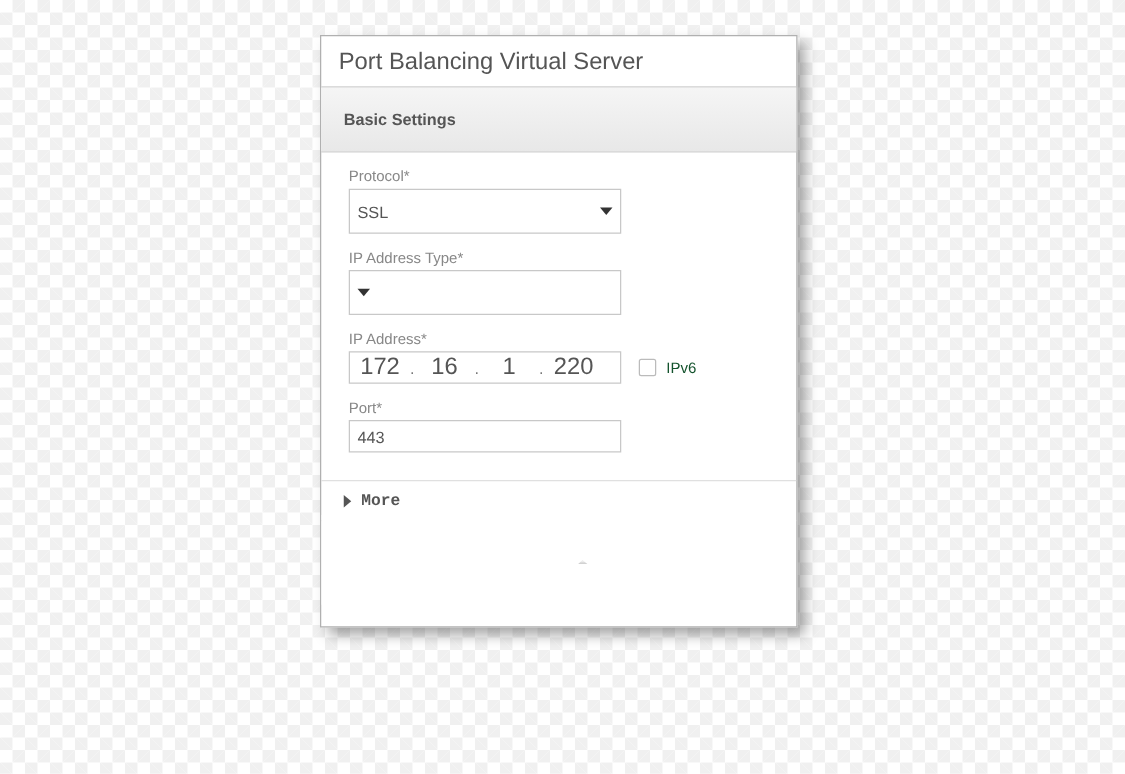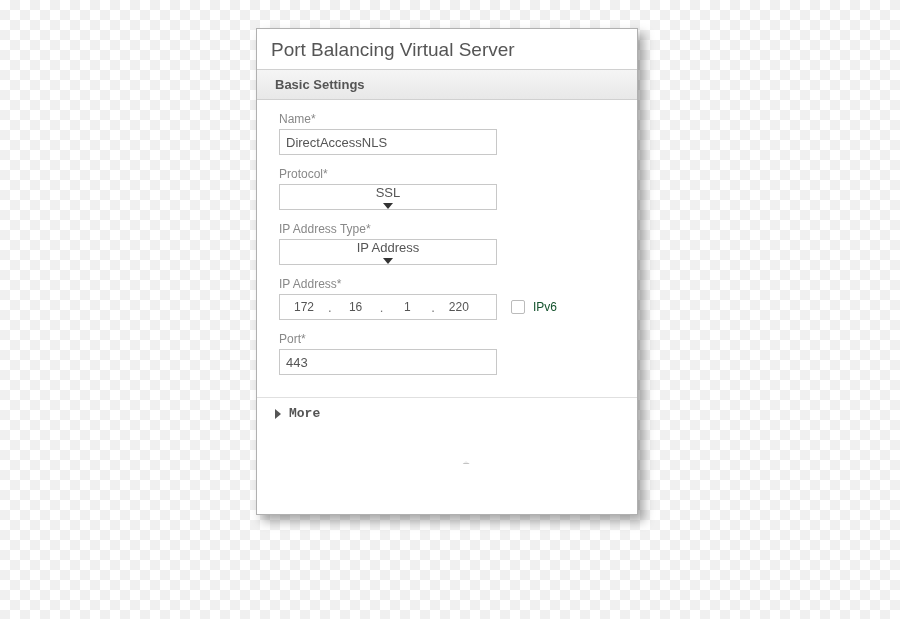--- a/index.html
+++ b/index.html
@@ -32,21 +32,21 @@
     .dialog-title {
       font-size: 19px;
       font-weight: 400;
       color: #555;
       padding: 10px 14px 8px 14px;
     }
     .section-header {
       background: linear-gradient(#f5f5f5, #e8e8e8);
       border-top: 1px solid #d0d0d0;
       border-bottom: 1px solid #d0d0d0;
-      padding: 7px 18px;
+      padding: 18px 18px;
       font-size: 13px;
       font-weight: 700;
       color: #555;
     }
     .section-body {
       padding: 12px 22px 18px 22px;
       border-bottom: 1px solid #e0e0e0;
     }
     .field {
       margin-bottom: 12px;
@@ -62,28 +62,27 @@
       height: 26px;
       border: 1px solid #c8c8c8;
       font-size: 13px;
       color: #555;
       padding: 0 6px;
       background: #fff;
     }
     .select-wrap {
       position: relative;
       width: 218px;
-      height: 26px;
+      height: 36px;
       border: 1px solid #c8c8c8;
       background: #fff;
       display: flex;
       align-items: center;
       padding: 0 6px;
       cursor: pointer;
-      flex-direction: column;
     }
     .select-value {
       flex: 1;
       font-size: 13px;
       color: #555;
     }
     .select-caret {
       width: 0; height: 0;
       border-left: 5px solid transparent;
       border-right: 5px solid transparent;
@@ -98,21 +97,21 @@
       height: 26px;
       border: 1px solid #c8c8c8;
       display: flex;
       align-items: center;
       background: #fff;
     }
     .ip-oct {
       width: 48px;
       border: none;
       text-align: center;
-      font-size: 12px;
+      font-size: 19px;
       color: #555;
       background: transparent;
       outline: none;
     }
     .ip-dot {
       color: #777;
       font-size: 13px;
     }
     .ipv6-check {
       margin-left: 14px;
@@ -185,37 +184,32 @@
 <body>
 
 <div class="dialog">
 
   <div class="dialog-title">Port Balancing Virtual Server</div>
 
   <div class="section-header">Basic Settings</div>
 
   <div class="section-body">
 
-    <div class="field">
-      <label class="field-label">Name*</label>
-      <input class="text-input" type="text" value="DirectAccessNLS" style="">
-    </div>
 
     <div class="field">
       <label class="field-label">Protocol*</label>
       <div class="select-wrap">
         <span class="select-value">SSL</span>
         <span class="select-caret"></span>
       </div>
     </div>
 
     <div class="field">
       <label class="field-label">IP Address Type*</label>
       <div class="select-wrap">
-        <span class="select-value">IP Address</span>
         <span class="select-caret"></span>
       </div>
     </div>
 
     <div class="field">
       <label class="field-label">IP Address*</label>
       <div class="ip-row">
         <div class="ip-box">
           <input class="ip-oct" type="text" value="172" style="">
           <span class="ip-dot">.</span>

